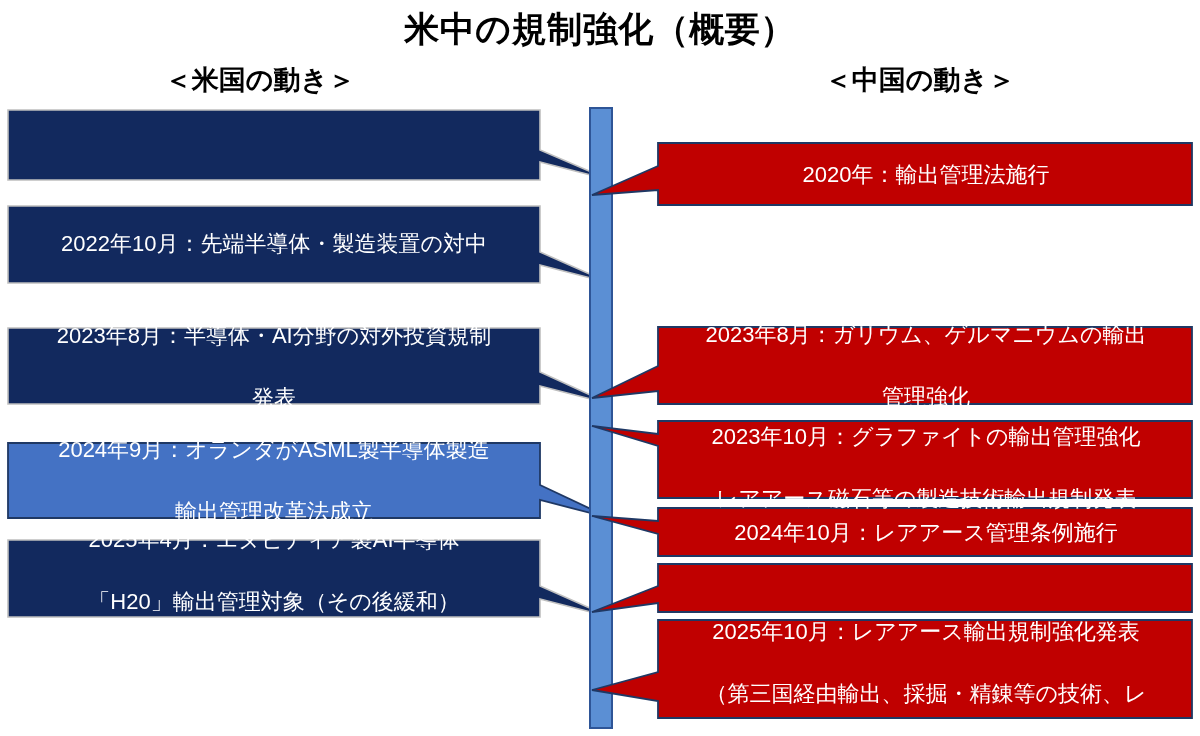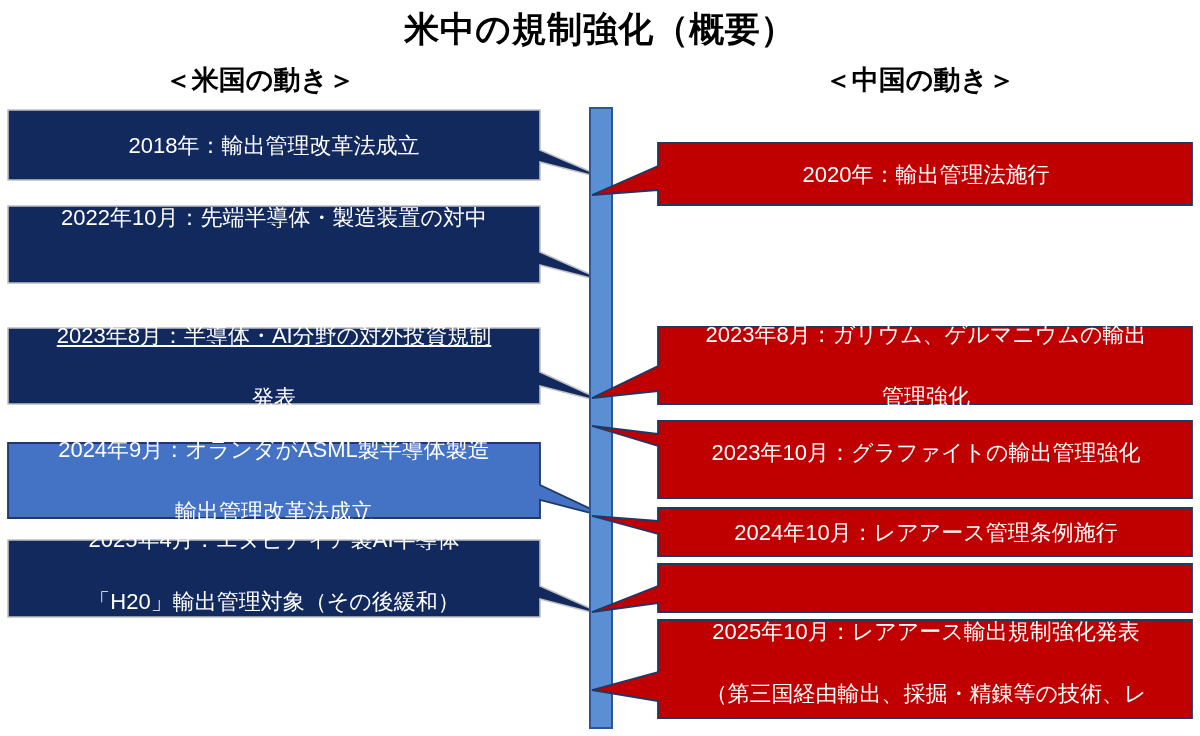--- a/index.html
+++ b/index.html
@@ -112,50 +112,47 @@
     <path d="M 658,421 L 1192,421 L 1192,498 L 658,498 L 658,446 L 592,426 L 658,434 Z" fill="#C00000" stroke="#1F3864" stroke-width="1.8" stroke-linejoin="miter"></path>
 
     <path d="M 658,508 L 1192,508 L 1192,556 L 658,556 L 658,534 L 592,516 L 658,521 Z" fill="#C00000" stroke="#1F3864" stroke-width="1.8" stroke-linejoin="miter"></path>
 
     <path d="M 658,564 L 1192,564 L 1192,612 L 658,612 L 658,603 L 592,612 L 658,586 Z" fill="#C00000" stroke="#1F3864" stroke-width="1.8" stroke-linejoin="miter"></path>
 
     <path d="M 658,620 L 1192,620 L 1192,718 L 658,718 L 658,701 L 592,690 L 658,672 Z" fill="#C00000" stroke="#1F3864" stroke-width="1.8" stroke-linejoin="miter"></path>
 
   </svg>
 
-  <div class="box-text" style="left:8px; top:110px; width:532px; height:70px;">
-    <span>2018年：輸出管理改革法成立</span>
-  </div>
 
-  <div class="box-text" style="left:8px; top:194px; width:532px; height:77px;">
+  <div class="box-text" style="left:8px; top:220px; width:532px; height:77px;">
     <span><span>2022年10月：先端半導体・製造装置の対中</span><br></span>
   </div>
 
-  <div class="box-text" style="left:8px; top:328px; width:532px; height:76px;text-decoration:underline;">
+  <div class="box-text" style="left:8px; top:328px; width:532px; height:76px;">
     <span><span>2023年8月：半導体・AI分野の対外投資規制</span><br><span>発表</span></span>
   </div>
 
   <div class="box-text" style="left:8px; top:443px; width:532px; height:75px;">
     <span><span>2024年9月：オランダがASML製半導体製造</span><br><span>輸出管理改革法成立</span></span>
   </div>
 
   <div class="box-text" style="left:8px; top:540px; width:532px; height:77px;align-items:flex-end;">
     <span><span>2025年4月：エヌビディア製AI半導体</span><br><span>「H20」輸出管理対象（その後緩和）</span></span>
   </div>
 
   <div class="box-text" style="left:660px; top:143px; width:532px; height:62px;">
     <span>2020年：輸出管理法施行</span>
   </div>
 
   <div class="box-text" style="left:660px; top:327px; width:532px; height:77px;">
     <span><span>2023年8月：ガリウム、ゲルマニウムの輸出</span><br><span>管理強化</span></span>
   </div>
 
   <div class="box-text" style="left:660px; top:421px; width:532px; height:77px;margin-top:8px;">
-    <span><span>2023年10月：グラファイトの輸出管理強化</span><br></span>
+    <span><span>2023年10月：グラファイトの輸出管理強化</span><br><span>レアアース磁石等の製造技術輸出規制発表</span></span>
   </div>
 
   <div class="box-text" style="left:660px; top:508px; width:532px; height:48px;">
     <span>2024年10月：レアアース管理条例施行</span>
   </div>
 
 
   <div class="box-text" style="left:660px; top:644px; width:532px; height:98px;">
     <span><span>2025年10月：レアアース輸出規制強化発表</span><br><span>（第三国経由輸出、採掘・精錬等の技術、レ</span><br><span>アアース5種が対象に）</span></span>
   </div>

